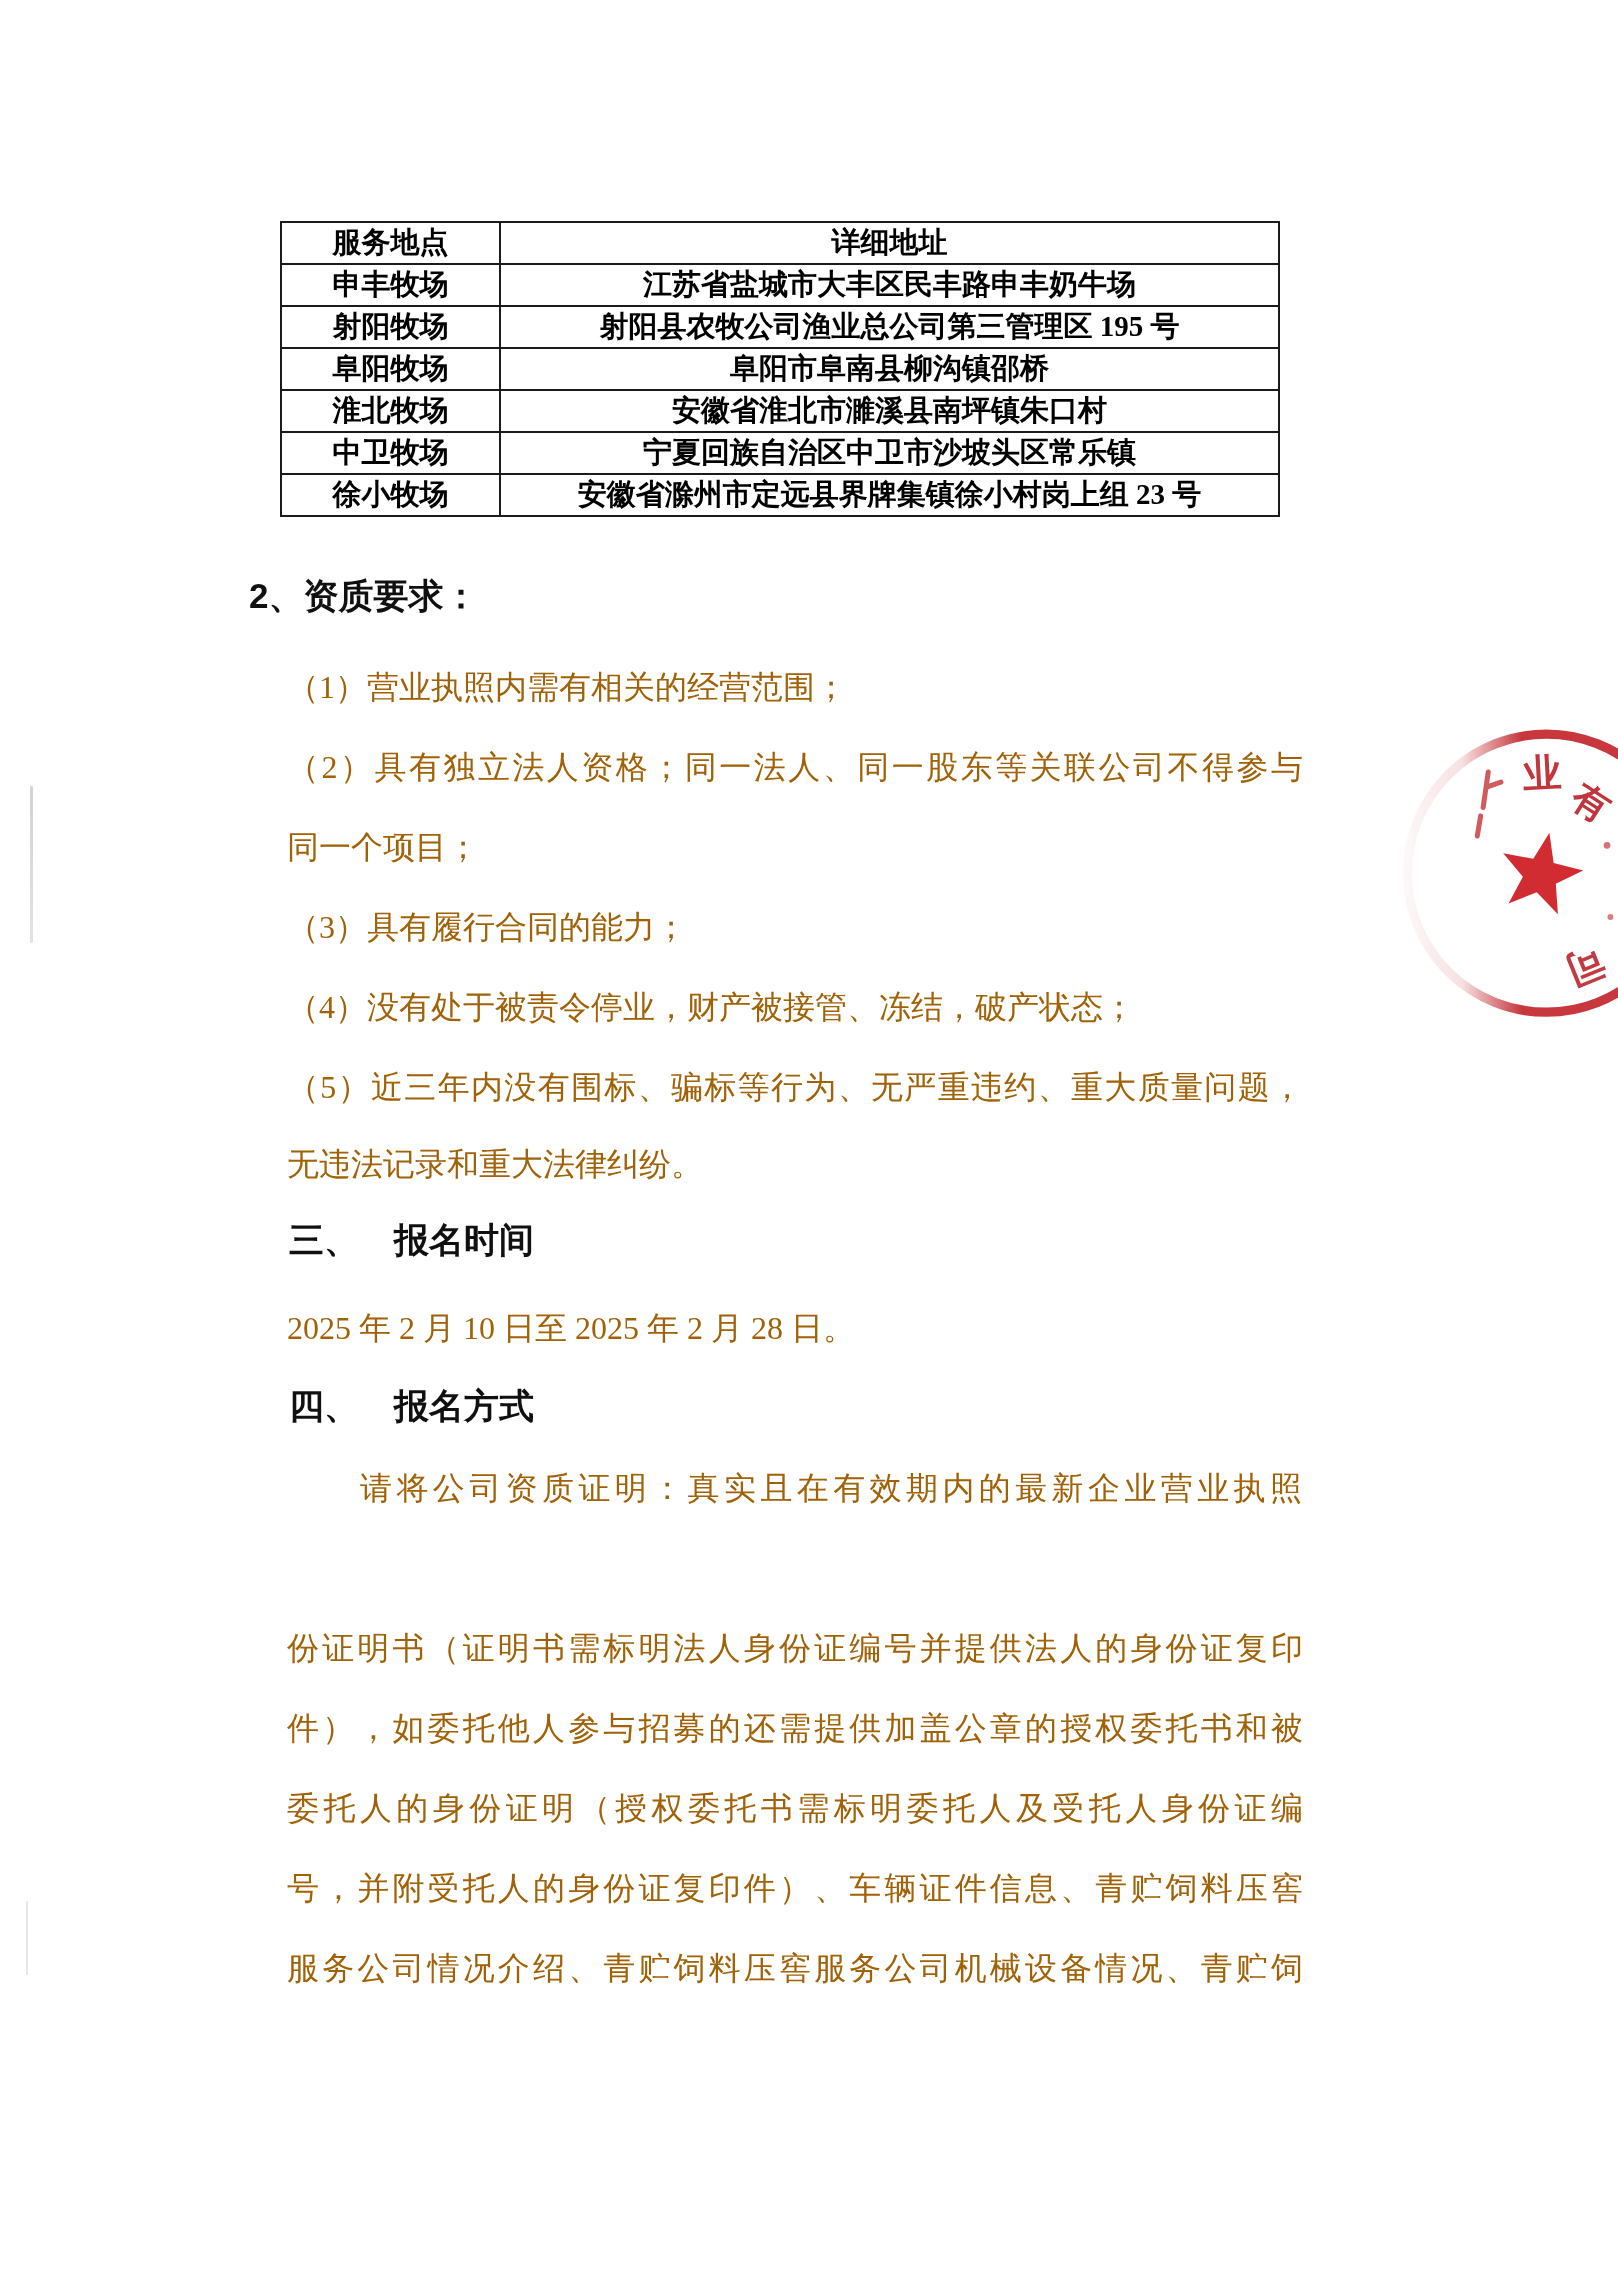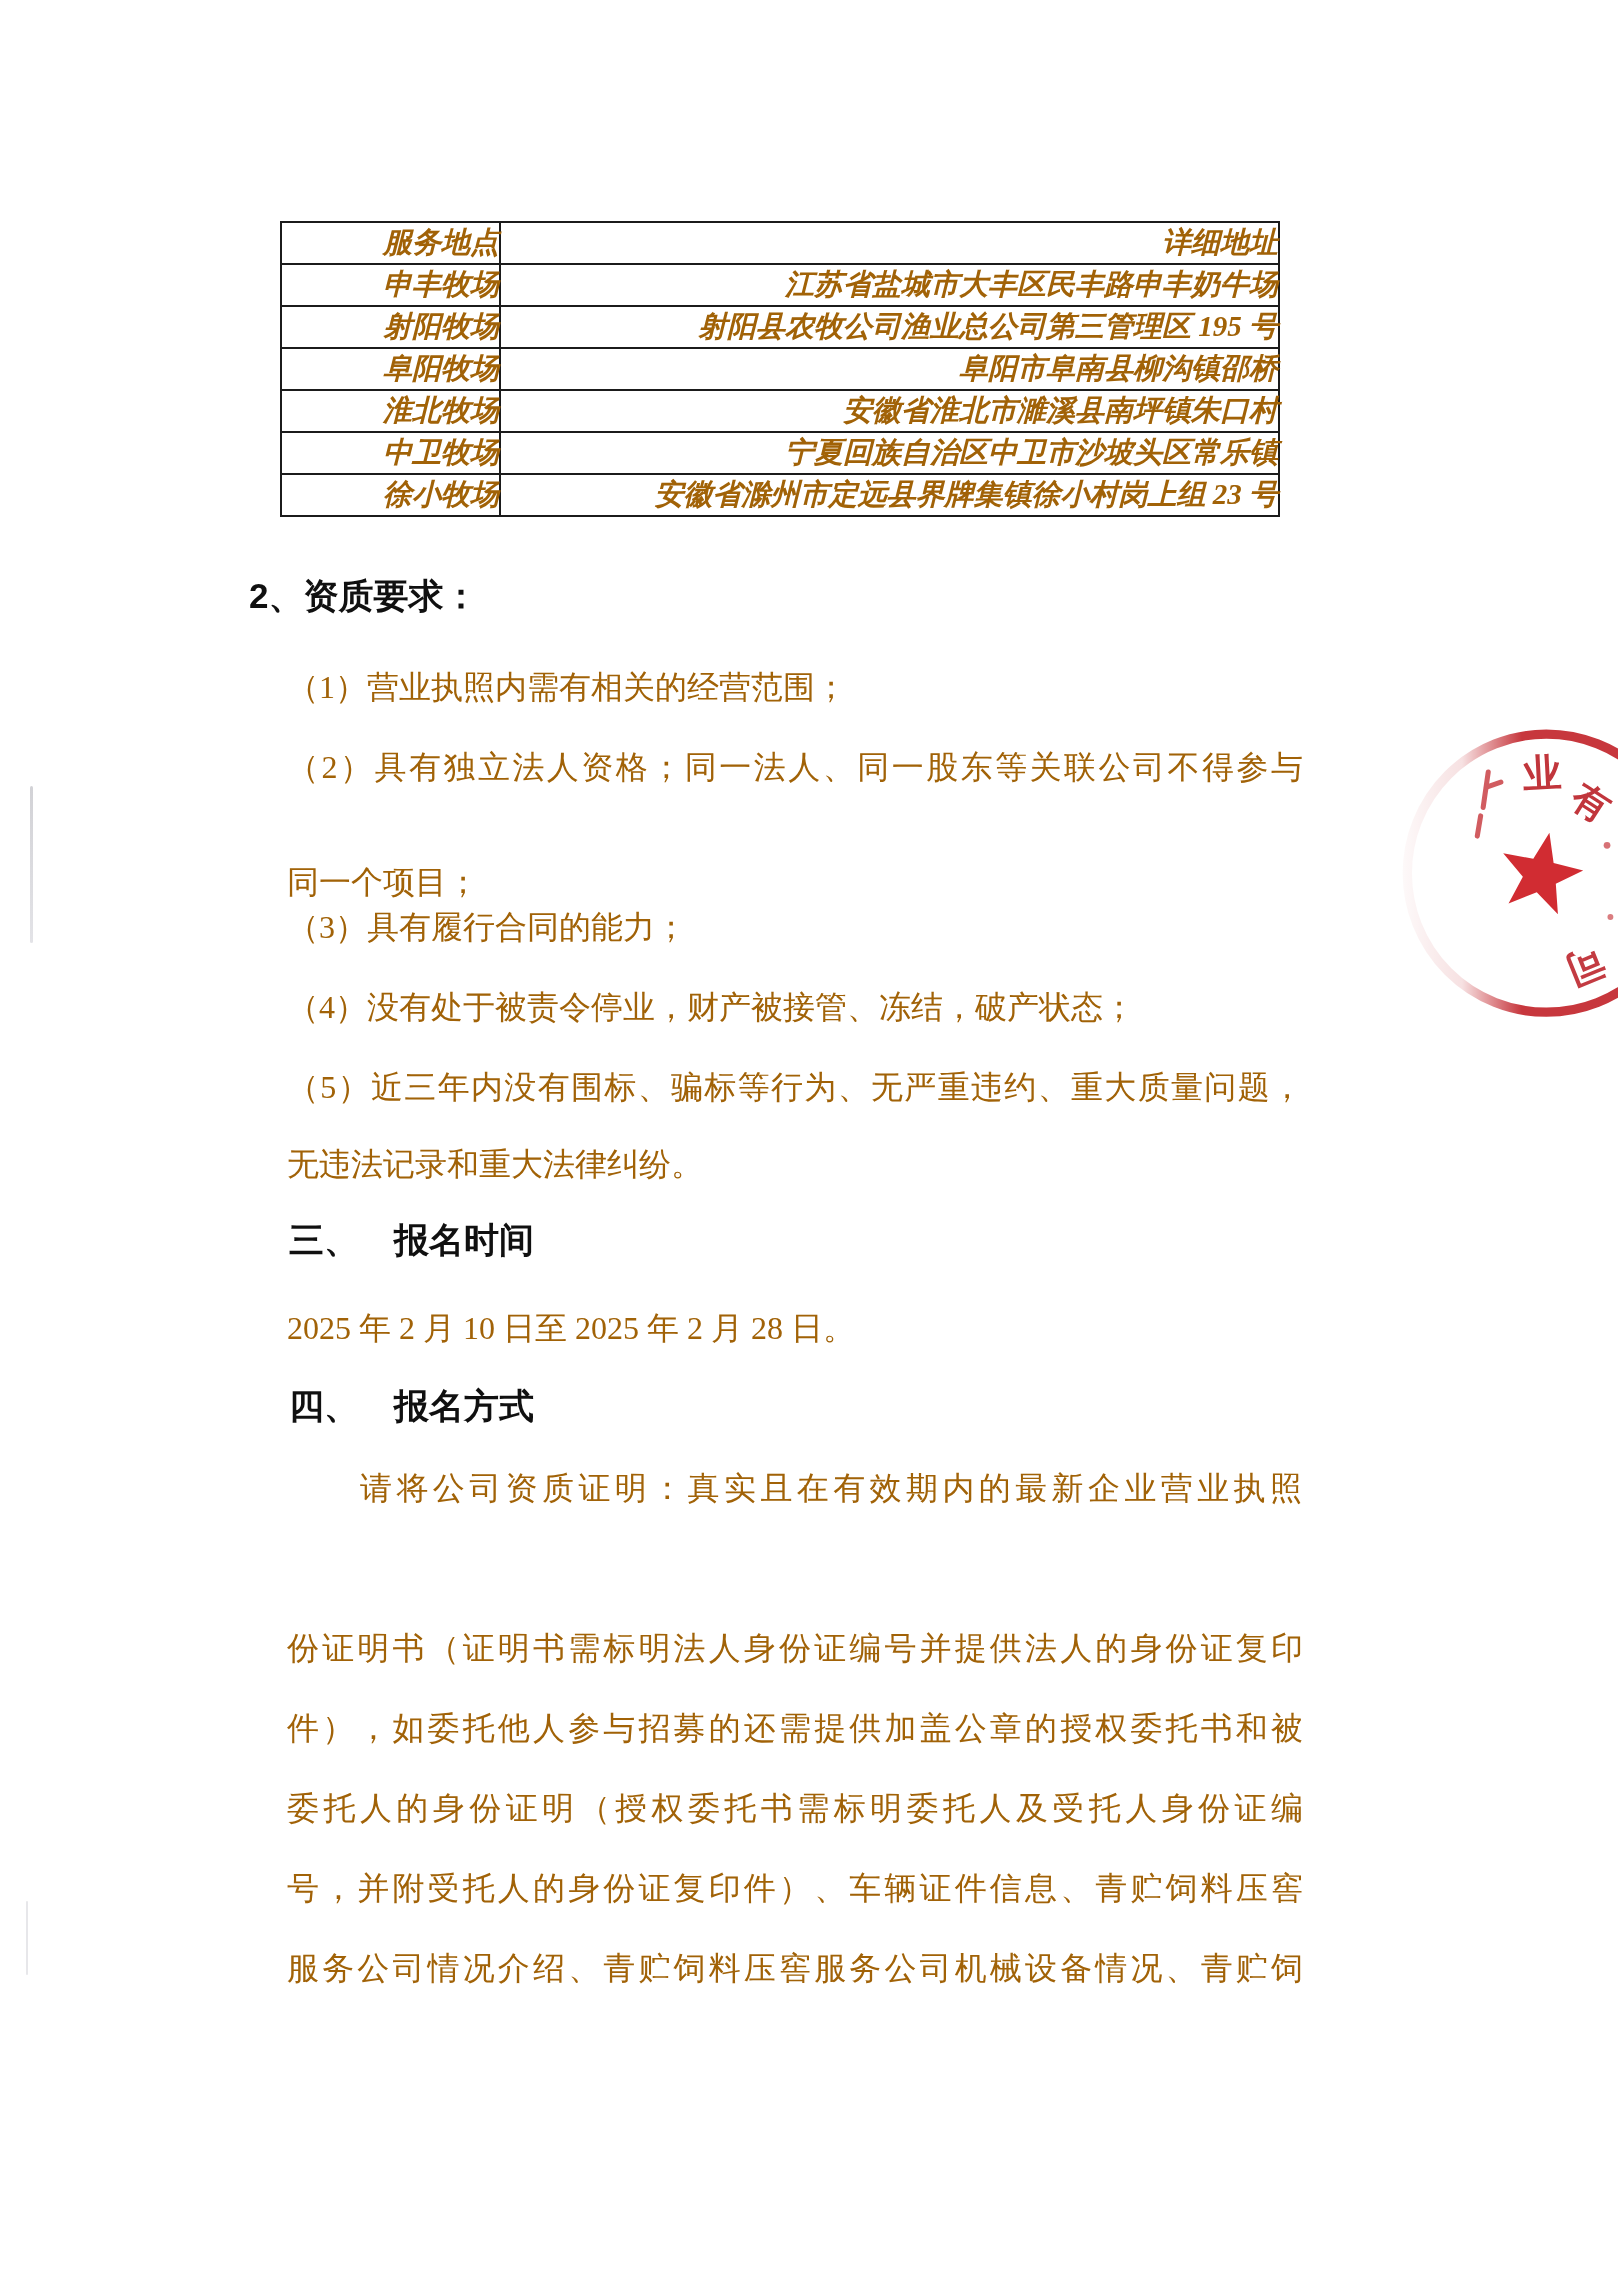--- a/index.html
+++ b/index.html
@@ -16,25 +16,24 @@
   
   table.loc{
     position:absolute;left:280px;top:221px;width:1000px;
     border-collapse:collapse;table-layout:fixed;
   }
   table.loc th,table.loc td{
     border:2.5px solid #1b1b1b;
     font-family:"Liberation Serif","DejaVu Serif",serif;
     font-weight:700;
     font-size:29px;
-    text-align:right;
+    text-align:center;
     vertical-align:middle;
     padding:0;
-    color:#a16207;
-    font-style:italic;
+    color:#000000;
   }
   table.loc th{height:35px;}
   table.loc td{height:37px;}
   col.c1{width:219px;}
 
   
   .line{
     position:absolute;left:287px;
     font-size:32px;line-height:39px;
     white-space:pre;
@@ -106,21 +105,21 @@
     <tr>
       <td>徐小牧场</td>
       <td>安徽省滁州市定远县界牌集镇徐小村岗上组 23 号</td>
     </tr>
   </tbody>
     </table>
 
   <div class="line hd" style="left:249px;top:576px;">2、资质要求：</div>
   <div class="line" style="top:668px;">（1）营业执照内需有相关的经营范围；</div>
   <div class="line just" style="top:748px;">（2）具有独立法人资格；同一法人、同一股东等关联公司不得参与</div>
-  <div class="line" style="top:828px;margin-top:35px;">同一个项目；</div>
+  <div class="line" style="top:828px;">同一个项目；</div>
   <div class="line" style="top:908px;">（3）具有履行合同的能力；</div>
   <div class="line" style="top:988px;">（4）没有处于被责令停业，财产被接管、冻结，破产状态；</div>
   <div class="line just" style="top:1068px;">（5）近三年内没有围标、骗标等行为、无严重违约、重大质量问题，</div>
   <div class="line" style="top:1145px;">无违法记录和重大法律纠纷。</div>
 
   <div class="line hd" style="left:289px;top:1220px;">三、　报名时间</div>
   <div class="line" style="top:1309px;">2025 年 2 月 10 日至 2025 年 2 月 28 日。</div>
 
   <div class="line hd" style="left:289px;top:1386px;">四、　报名方式</div>
   <div class="line just indented" style="top:1469px;">请将公司资质证明：真实且在有效期内的最新企业营业执照</div>

